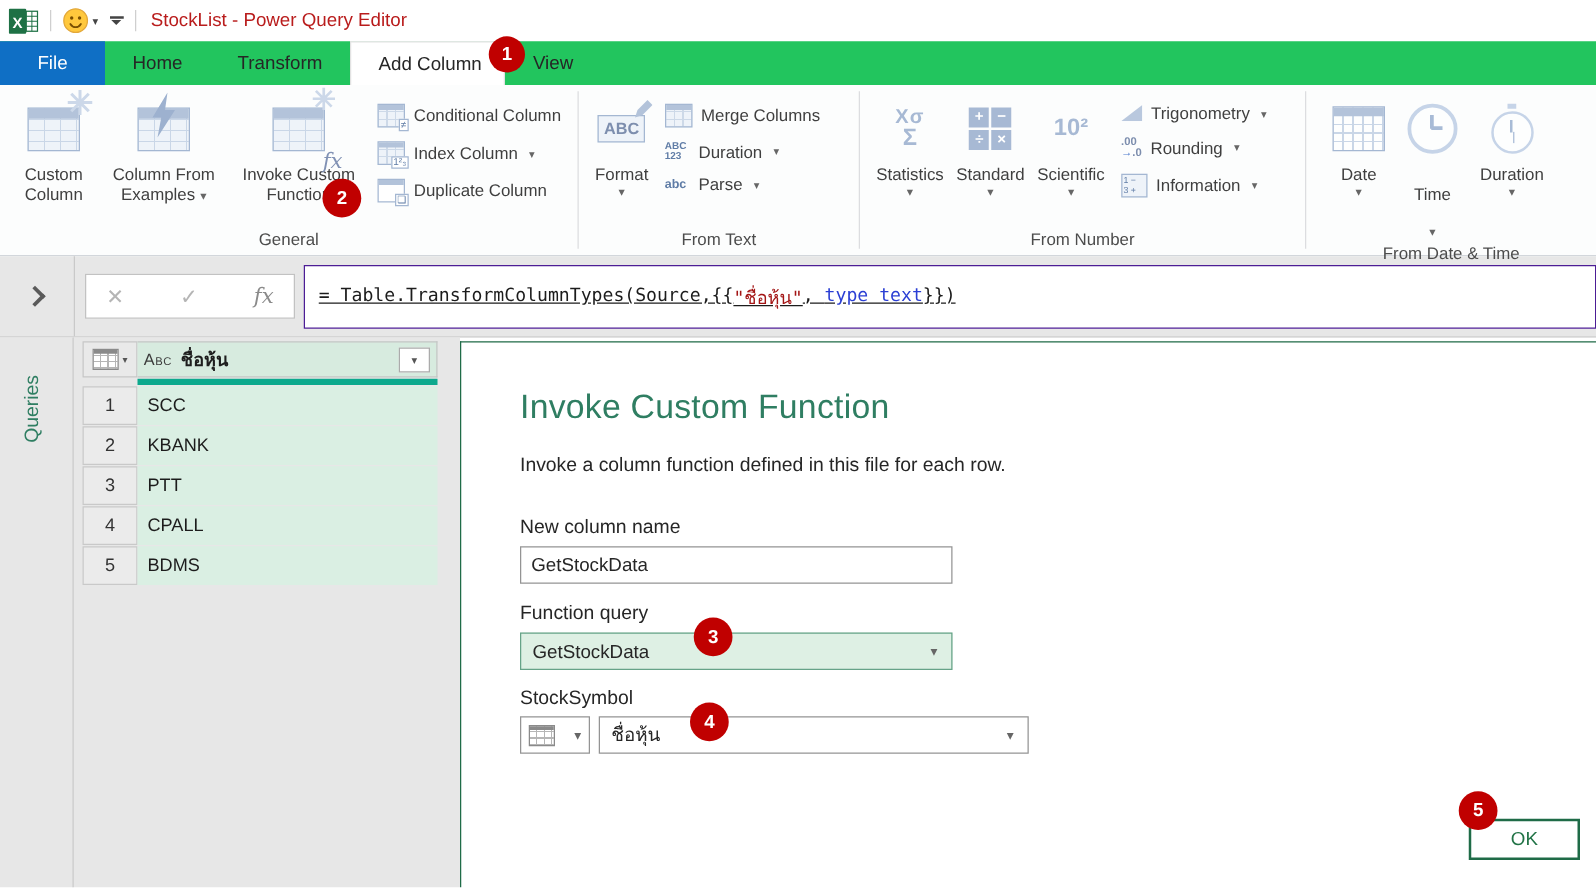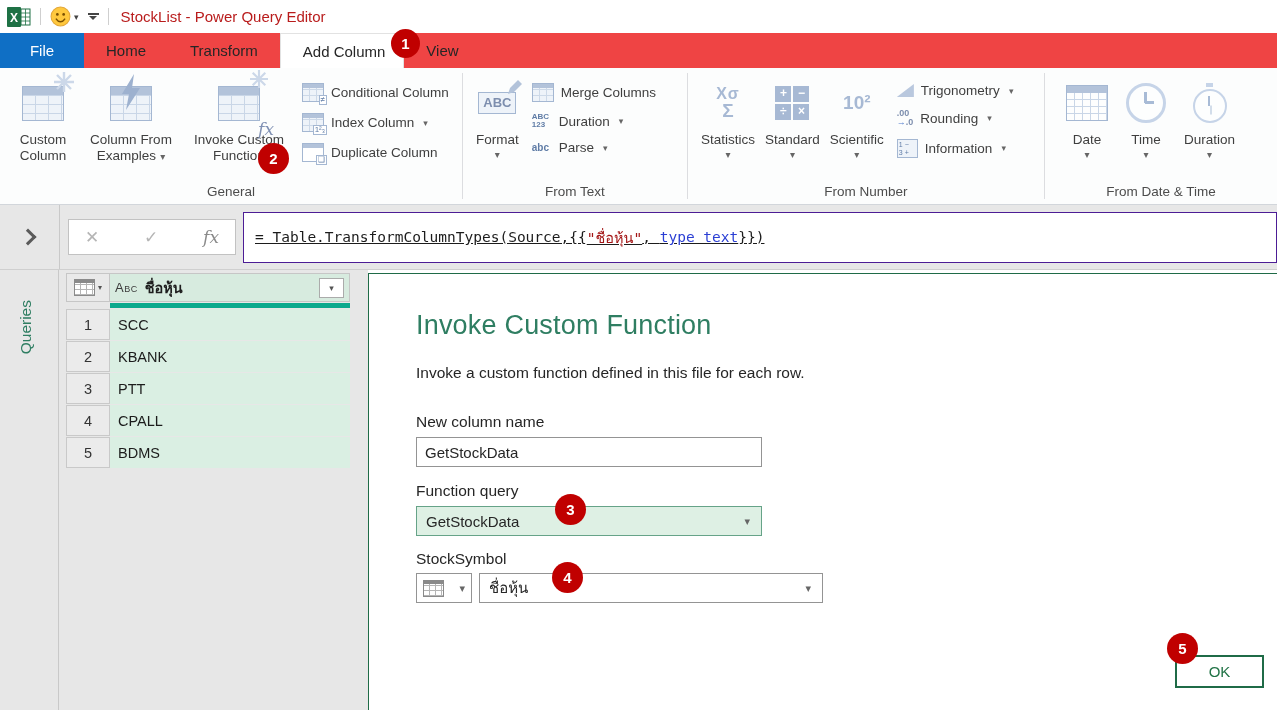--- a/index.html
+++ b/index.html
@@ -9,21 +9,21 @@
   
   .titlebar{height:33px;display:flex;align-items:center;gap:9px;padding-left:7px;background:#fff;}
   .tsep{width:1px;height:17px;background:#cfcfcf;}
   .caret-sm{font-size:9px;color:#444;margin-left:3px;}
   .qat-icon{display:inline-flex;flex-direction:column;align-items:center;gap:1px;}
   .qat-line{width:11px;height:2px;background:#444;}
   .qat-caret{width:0;height:0;border-left:4px solid transparent;border-right:4px solid transparent;border-top:4px solid #444;}
   .win-title{font-size:15px;color:#b91c1c;margin-left:3px;white-space:nowrap;}
 
   
-  .tabstrip{height:35px;background:#ef4444;display:flex;align-items:stretch;font-size:15px;}
+  .tabstrip{height:35px;background:#22c55e;display:flex;align-items:stretch;font-size:15px;}
   .tab{display:flex;align-items:center;padding:0 22px;color:#262626;cursor:default;}
   .tab.file{background:#0f6fc5;color:#fff;width:40px;justify-content:center;}
   .tab.active{background:#fff;border:1px solid #e2e2e2;border-bottom:none;}
 
   
   .ribbon{height:136px;background:#fcfdfd;border-bottom:1px solid #d2d6db;display:flex;align-items:stretch;}
   .rgroup{display:flex;flex-direction:column;}
   .rcontent{flex:1;display:flex;align-items:flex-start;padding:5px 6px 0 8px;}
   .rlabel{text-align:center;font-size:13.5px;color:#4c4c4c;padding:2px 0 5px;}
   .rsep{width:1px;background:#dcdde0;margin:5px 0;}
@@ -338,21 +338,21 @@
 
     <div class="rgroup" style="flex:1;">
       <div class="rcontent" style="padding-left:16px;">
         <div class="bigbtn">
           <span class="iconbox">
               <span class="ico-date"></span>
             </span>
           <span class="blabel">Date</span>
           <span class="caret-b">▾</span>
         </div>
-        <div class="bigbtn" style="margin-left:8px;">
+        <div class="bigbtn" style="margin-left:8px;gap:16px;">
           <span class="iconbox">
               <span class="ico-time"></span>
             </span>
           <span class="blabel">Time</span>
           <span class="caret-b">▾</span>
         </div>
         <div class="bigbtn" style="margin-left:8px;">
           <span class="iconbox">
               <span class="ico-dur"></span>
             </span>
@@ -414,21 +414,21 @@
         </div>
         <div class="trow">
           <div class="ncell">5</div>
           <div class="vcell">BDMS</div>
         </div>
       </div>
     </div>
 
     <div class="dialog">
       <div class="dtitle">Invoke Custom Function</div>
-      <div class="dsub">Invoke a custom function defined in this file for each row.</div>
+      <div class="dsub">Invoke a column function defined in this file for each row.</div>
 
       <div class="dlabel" style="top:139px;">New column name</div>
       <input class="dinput" value="GetStockData" style="">
 
       <div class="dlabel" style="top:208px;">Function query</div>
       <div class="ddrop greenfill">
         <span>GetStockData</span>
       </div>
 
       <div class="dlabel" style="top:276px;">StockSymbol</div>

